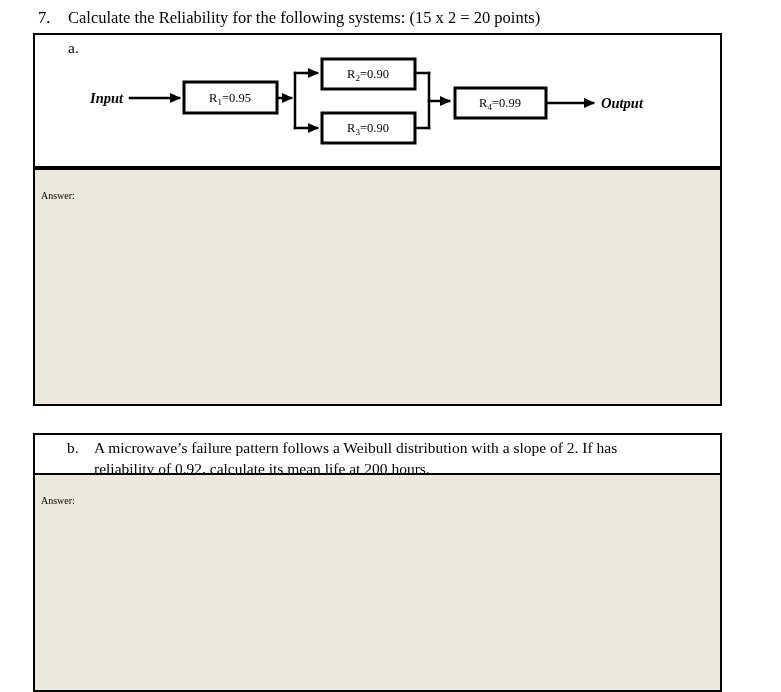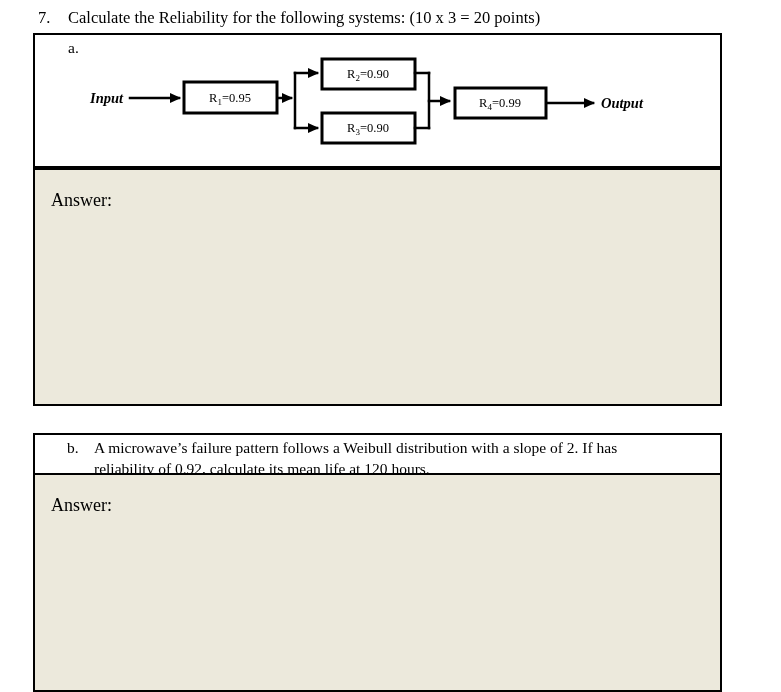--- a/index.html
+++ b/index.html
@@ -55,22 +55,22 @@
     font-size: 15.5px;
     line-height: 20.5px;
   }
   .box-a .part-row { padding: 3px 0 0 33px; }
   .box-b .part-row { padding: 3px 0 0 32px; }
   .part-row .part-letter { width: 27px; flex: 0 0 27px; }
   .box-b .part-text { max-width: 578px; }
 
   .answer-label {
     display: inline-block;
-    font-size: 18px;
-    margin: 20px 0 0 16px;
+    font-size: 10px;
+    margin: 20px 0 0 6px;
   }
 
   
   svg.diagram {
     position: absolute;
     left: 0;
     top: 0;
     width: 685px;
     height: 131px;
     display: block;
@@ -81,21 +81,21 @@
   .d-label .sub { font-size: 9px; }
   .d-io { font-family: "Liberation Serif", serif; font-size: 14.5px; font-weight: bold; font-style: italic; fill: #000; }
 </style>
 </head>
 <body>
 
 <div class="page">
 
   <div class="title-row">
     <span class="q-num">7.</span>
-    <span class="q-text">Calculate the Reliability for the following systems: (10 x 3 = 20 points)</span>
+    <span class="q-text">Calculate the Reliability for the following systems: (15 x 2 = 20 points)</span>
   </div>
 
   <div class="qbox box-a">
     <div class="part-row">
       <span class="part-letter">a.</span>
     </div>
 
     <svg class="diagram" viewBox="0 0 685 131">
       <defs>
         <marker id="arrow" markerUnits="userSpaceOnUse" markerWidth="11" markerHeight="10" refX="9" refY="5" orient="auto">
@@ -135,21 +135,21 @@
     </svg>
   </div>
 
   <div class="qbox answer-a">
     <span class="answer-label">Answer:</span>
   </div>
 
   <div class="qbox box-b">
     <div class="part-row">
       <span class="part-letter">b.</span>
-      <span class="part-text">A microwave’s failure pattern follows a Weibull distribution with a slope of 2. If has reliability of 0.92, calculate its mean life at 120 hours.</span>
+      <span class="part-text">A microwave’s failure pattern follows a Weibull distribution with a slope of 2. If has reliability of 0.92, calculate its mean life at 200 hours.</span>
     </div>
   </div>
 
   <div class="qbox answer-b">
     <span class="answer-label">Answer:</span>
   </div>
 
 </div>
 
 </body></html>

